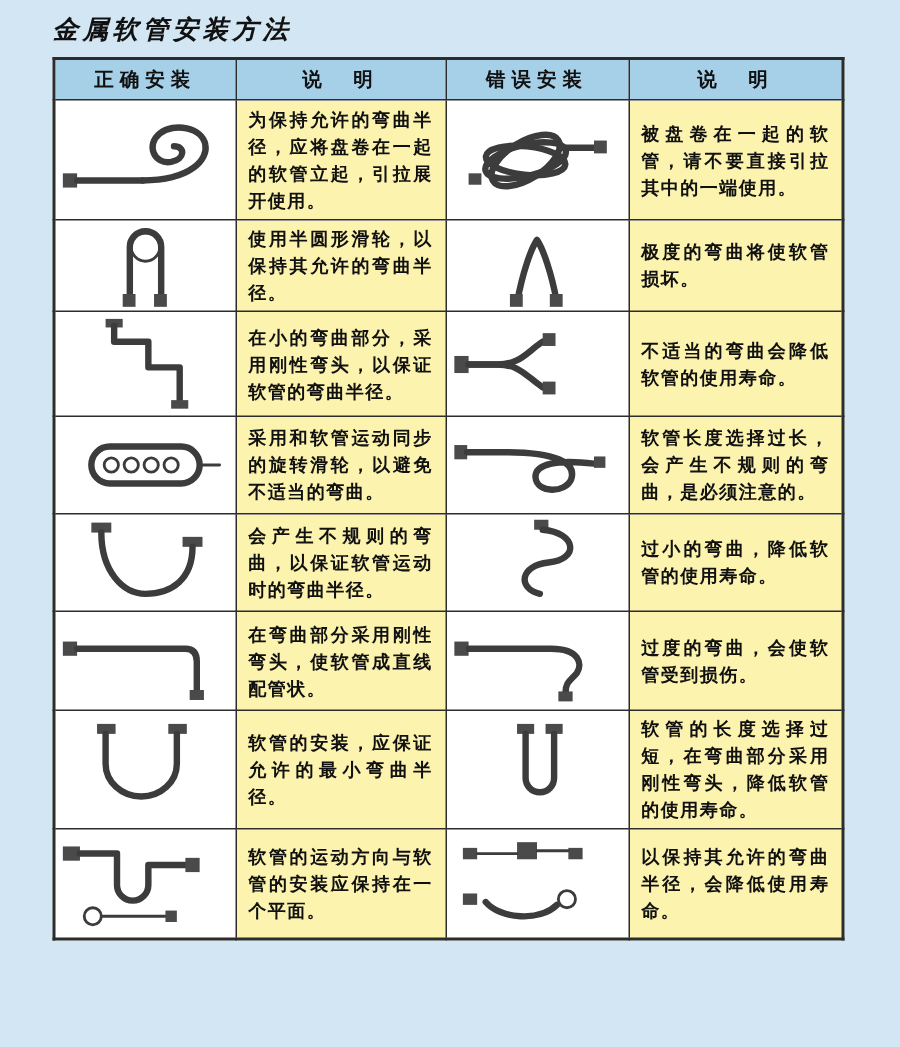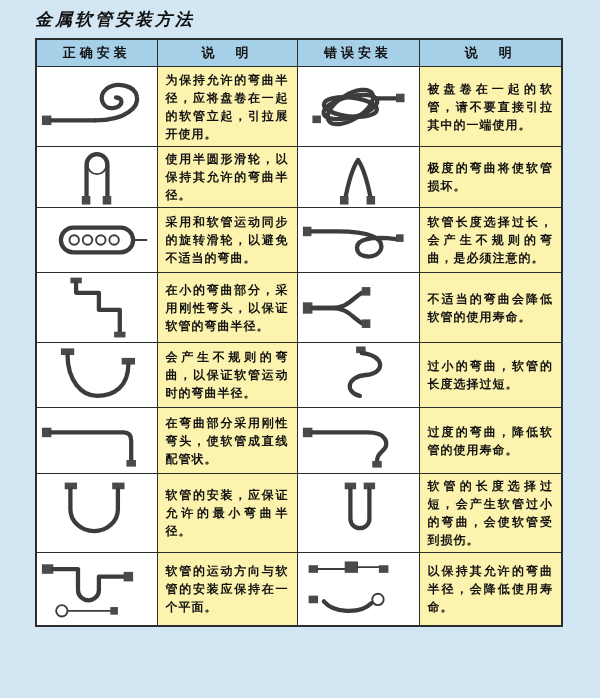--- a/index.html
+++ b/index.html
@@ -99,20 +99,41 @@
         <td class="fig">
           <svg width="114" height="58" viewBox="0 0 120 60">
             <path class="hose" d="M46 56 C50 34 56 18 60 12 C64 18 70 34 74 56"></path>
             <rect class="fit" x="41" y="50" width="9" height="9"></rect>
             <rect class="fit" x="69" y="50" width="9" height="9"></rect>
           </svg>
         </td>
         <td class="note">极度的弯曲将使软管损坏。</td>
       </tr>
 
+      <tr style="height:70px">
+        <td class="fig">
+          <svg width="114" height="64" viewBox="0 0 120 64">
+            <rect class="fit" x="32" y="0" width="12" height="6"></rect>
+            <path class="hose" d="M38 5 V16 H62 V34 H84 V57"></path>
+            <rect class="fit" x="78" y="57" width="12" height="6"></rect>
+          </svg>
+        </td>
+        <td class="note">在小的弯曲部分，采用刚性弯头，以保证软管的弯曲半径。</td>
+        <td class="fig">
+          <svg width="114" height="60" viewBox="0 0 120 60">
+            <rect class="fit" x="2" y="24" width="10" height="12"></rect>
+            <path class="hose" d="M12 30 H32 C48 30 52 22 64 14"></path>
+            <path class="hose" d="M12 30 H32 C48 30 52 38 64 46"></path>
+            <rect class="fit" x="64" y="8" width="9" height="9"></rect>
+            <rect class="fit" x="64" y="42" width="9" height="9"></rect>
+          </svg>
+        </td>
+        <td class="note">不适当的弯曲会降低软管的使用寿命。</td>
+      </tr>
+
       <tr style="height:65px">
         <td class="fig">
           <svg width="114" height="56" viewBox="0 0 120 56">
             <rect class="hose" x="22" y="15" width="76" height="26" rx="13"></rect>
             <circle class="fito" cx="36" cy="28" r="5"></circle>
             <circle class="fito" cx="50" cy="28" r="5"></circle>
             <circle class="fito" cx="64" cy="28" r="5"></circle>
             <circle class="fito" cx="78" cy="28" r="5"></circle>
             <path class="thin" d="M98 28 H112"></path>
           </svg>
@@ -121,96 +142,75 @@
         <td class="fig">
           <svg width="114" height="56" viewBox="0 0 120 56">
             <rect class="fit" x="2" y="14" width="9" height="10"></rect>
             <path class="hose" d="M11 19 H38 C72 19 88 26 84 38 C80 48 60 48 59 37 C58 27 74 24 100 27"></path>
             <rect class="fit" x="100" y="22" width="8" height="8"></rect>
           </svg>
         </td>
         <td class="note">软管长度选择过长，会产生不规则的弯曲，是必须注意的。</td>
       </tr>
 
-      <tr style="height:70px">
-        <td class="fig">
-          <svg width="114" height="64" viewBox="0 0 120 64">
-            <rect class="fit" x="32" y="0" width="12" height="6"></rect>
-            <path class="hose" d="M38 5 V16 H62 V34 H84 V57"></path>
-            <rect class="fit" x="78" y="57" width="12" height="6"></rect>
-          </svg>
-        </td>
-        <td class="note">在小的弯曲部分，采用刚性弯头，以保证软管的弯曲半径。</td>
-        <td class="fig">
-          <svg width="114" height="60" viewBox="0 0 120 60">
-            <rect class="fit" x="2" y="24" width="10" height="12"></rect>
-            <path class="hose" d="M12 30 H32 C48 30 52 22 64 14"></path>
-            <path class="hose" d="M12 30 H32 C48 30 52 38 64 46"></path>
-            <rect class="fit" x="64" y="8" width="9" height="9"></rect>
-            <rect class="fit" x="64" y="42" width="9" height="9"></rect>
-          </svg>
-        </td>
-        <td class="note">不适当的弯曲会降低软管的使用寿命。</td>
-      </tr>
-
       <tr style="height:65px">
         <td class="fig">
           <svg width="114" height="58" viewBox="0 0 120 60">
             <rect class="fit" x="22" y="2" width="14" height="7"></rect>
             <rect class="fit" x="86" y="12" width="14" height="7"></rect>
             <path class="hose" d="M29 9 C29 36 44 52 60 52 C78 52 93 42 93 19"></path>
           </svg>
         </td>
         <td class="note">会产生不规则的弯曲，以保证软管运动时的弯曲半径。</td>
         <td class="fig">
           <svg width="114" height="58" viewBox="0 0 120 60">
             <rect class="fit" x="58" y="0" width="10" height="7"></rect>
             <path class="hose" d="M64 7 C88 9 90 28 68 30 C48 32 46 48 62 52"></path>
           </svg>
         </td>
-        <td class="note">过小的弯曲，软管的长度选择过短。</td>
+        <td class="note">过小的弯曲，降低软管的使用寿命。</td>
       </tr>
 
 
       <tr style="height:66px">
         <td class="fig">
           <svg width="114" height="56" viewBox="0 0 120 56">
             <rect class="fit" x="2" y="14" width="10" height="10"></rect>
             <path class="hose" d="M12 19 H88 Q96 19 96 28 V48"></path>
             <rect class="fit" x="91" y="48" width="10" height="7"></rect>
           </svg>
         </td>
         <td class="note">在弯曲部分采用刚性弯头，使软管成直线配管状。</td>
         <td class="fig">
           <svg width="114" height="56" viewBox="0 0 120 56">
             <rect class="fit" x="2" y="14" width="10" height="10"></rect>
             <path class="hose" d="M12 19 H70 C90 19 92 30 88 36 C84 41 80 42 80 50"></path>
             <rect class="fit" x="75" y="49" width="10" height="7"></rect>
           </svg>
         </td>
-        <td class="note">过度的弯曲，降低软管的使用寿命。</td>
+        <td class="note">过度的弯曲，会使软管受到损伤。</td>
       </tr>
 
       <tr style="height:73px">
         <td class="fig">
           <svg width="114" height="64" viewBox="0 0 120 64">
             <rect class="fit" x="26" y="0" width="13" height="7"></rect>
             <rect class="fit" x="76" y="0" width="13" height="7"></rect>
             <path class="hose" d="M32 7 V28 A25 23 0 0 0 82 28 V7"></path>
           </svg>
         </td>
         <td class="note">软管的安装，应保证允许的最小弯曲半径。</td>
         <td class="fig">
           <svg width="114" height="64" viewBox="0 0 120 64">
             <rect class="fit" x="46" y="0" width="12" height="7"></rect>
             <rect class="fit" x="66" y="0" width="12" height="7"></rect>
             <path class="hose" d="M52 7 V38 A10 10 0 0 0 72 38 V7"></path>
           </svg>
         </td>
-        <td class="note">软管的长度选择过短，会产生软管过小的弯曲，会使软管受到损伤。</td>
+        <td class="note">软管的长度选择过短，在弯曲部分采用刚性弯头，降低软管的使用寿命。</td>
       </tr>
 
       <tr style="height:68px">
         <td class="fig">
           <svg width="114" height="70" viewBox="0 0 120 70">
             <rect class="fit" x="2" y="9" width="12" height="10"></rect>
             <path class="hose" d="M14 14 H40 V36 A11 11 0 0 0 62 36 V22 H88"></path>
             <rect class="fit" x="88" y="17" width="10" height="10"></rect>
             <path class="thin" d="M30 58 H74"></path>
             <circle class="fito" cx="23" cy="58" r="6"></circle>

